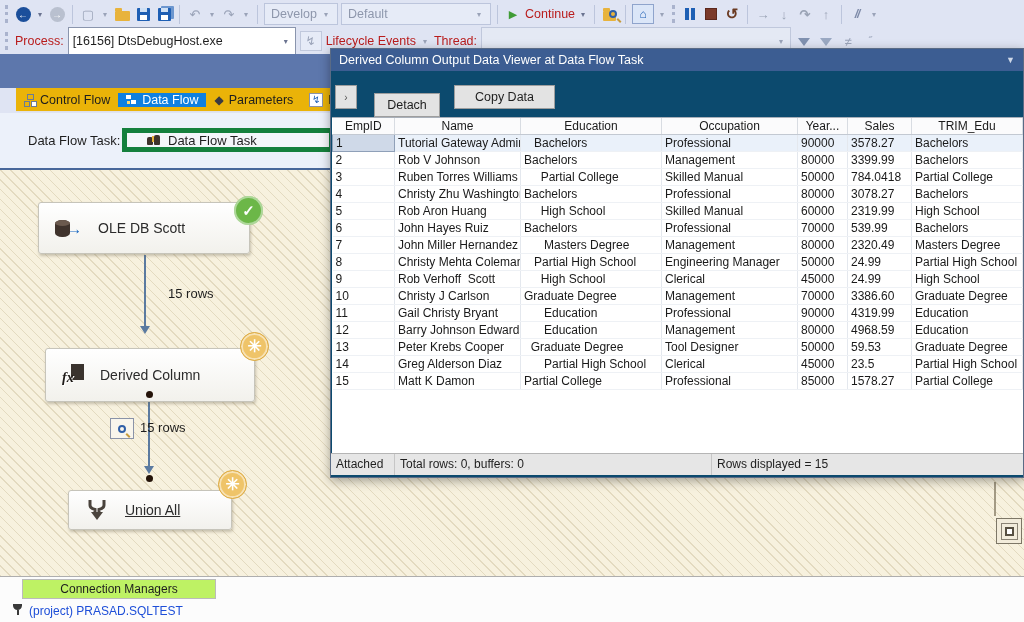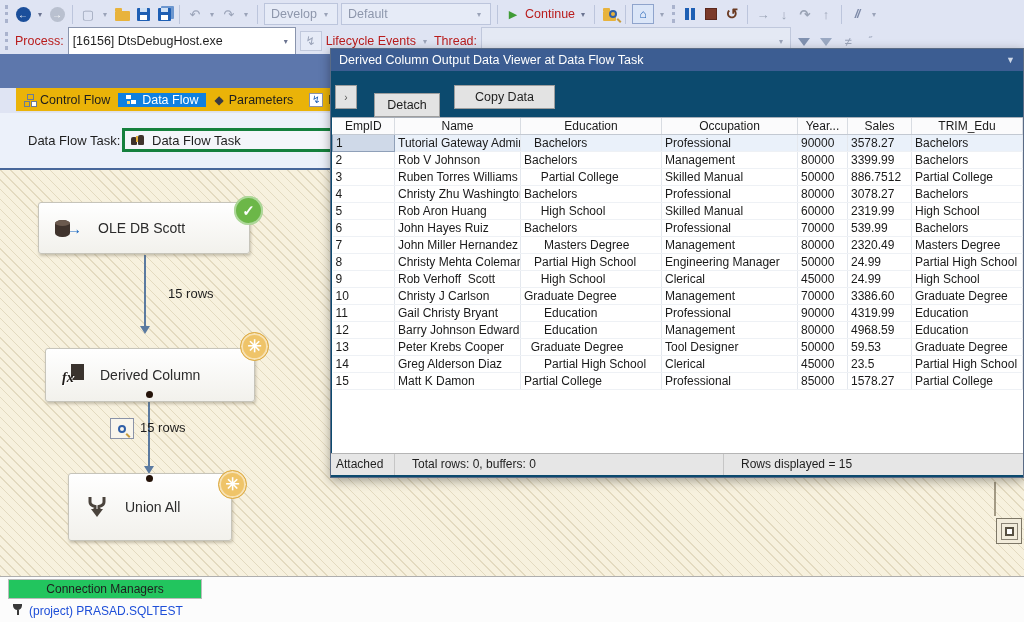--- a/index.html
+++ b/index.html
@@ -55,21 +55,21 @@
   .sqic { width:11px; height:11px; position:relative; display:inline-block; }
   .sqic.org::before { content:""; position:absolute; left:3px; top:0; width:5px; height:4px; border:1px solid #6a7b96; }
   .sqic.org::after { content:""; position:absolute; left:0; top:7px; width:4px; height:4px; border:1px solid #6a7b96; box-shadow:7px 0 0 -1px #fff, 7px 0 0 0 #6a7b96; }
   .sqic.flow::before { content:""; position:absolute; left:0; top:1px; width:5px; height:4px; background:#fff; box-shadow:5px 5px 0 #fff; }
   .sqic.flow::after { content:""; position:absolute; left:1px; top:7px; width:3px; height:3px; background:#ffd76e; }
   .diamond { color:#3a3a42; font-size:12px; }
   .evtic { width:14px; height:14px; border:1px solid #8a93a8; background:#fff; color:#1e5fb4; font-size:10px; display:inline-flex; align-items:center; justify-content:center; }
 
   .taskrow { position:absolute; left:0; top:113px; width:330px; height:55px; background:#ecf1fa; }
   .taskrow .lbl { position:absolute; left:28px; top:20px; font-size:13px; color:#1e1e1e; }
-  .taskcombo { position:absolute; left:122px; top:15px; width:212px; height:24px; background:#f4f6fa; border:3px solid #15803d; display:flex; align-items:center; gap:7px; padding:0 6px; font-size:13px; color:#1e1e1e; }
+  .taskcombo { position:absolute; left:122px; top:15px; width:212px; height:24px; background:#f4f6fa; border:5px solid #15803d; display:flex; align-items:center; gap:7px; padding:0 20px; font-size:13px; color:#1e1e1e; }
   .taskic { width:14px; height:12px; position:relative; display:inline-block; }
   .taskic::before { content:""; position:absolute; left:0; top:3px; width:6px; height:8px; background:#3f332c; border-radius:2px 2px 1px 1px; }
   .taskic::after { content:""; position:absolute; left:7px; top:1px; width:6px; height:10px; background:#3f332c; border-radius:2px 2px 1px 1px; box-shadow:-4px -1px 0 -2px #e8b33c; }
 
   
   .surface { position:absolute; left:0; top:168px; width:1024px; height:408px; border-top:2px solid #48679a;
     background:#f7f1de;
     background-image:repeating-linear-gradient(45deg, rgba(203,190,155,0.45) 0 1px, transparent 1px 7px); }
   .node { position:absolute; background:linear-gradient(#ffffff,#f2f1ec); border:1px solid #c6c4ba; border-radius:3px; box-shadow:1px 2px 3px rgba(110,100,80,.35); display:flex; align-items:center; padding:0 16px; gap:16px; font-size:14px; color:#2b2b2b; z-index:2; }
   .badge { position:absolute; width:29px; height:29px; border-radius:50%; display:flex; align-items:center; justify-content:center; color:#fff; z-index:3; font-size:15px; font-weight:bold; }
@@ -88,42 +88,42 @@
   .fxwrap { position:relative; width:22px; height:22px; }
   .fxsq { position:absolute; right:0; top:0; width:13px; height:16px; background:#3a332e; }
   .fxtxt { position:absolute; left:0; bottom:0; font-family:"Liberation Serif", serif; font-style:italic; font-weight:bold; font-size:14px; color:#1f1b18; text-shadow:1px 1px 0 #fff; }
 
   .scrolline { position:absolute; width:2px; background:#a39a84; z-index:2; }
   .fitbtn { position:absolute; width:26px; height:26px; background:#f2ecdb; border:1px solid #7d7767; display:flex; align-items:center; justify-content:center; z-index:2; }
   .fitbtn .in { width:9px; height:9px; border:2px solid #564f41; background:#fff; box-shadow:0 0 0 3px #f2ecdb, 0 0 0 4px #8a8374; }
 
   
   .bottompanel { position:absolute; left:0; top:576px; width:1024px; height:46px; background:#fcfcfc; border-top:1px solid #aeaeae; }
-  .connmgrtab { position:absolute; left:8px; top:2px; width:194px; height:20px; background:#22c55e; border:1px solid #bbb; display:flex; align-items:center; justify-content:center; font-size:12px; color:#1e1e1e; }
+  .connmgrtab { position:absolute; left:22px; top:2px; width:194px; height:20px; background:#bef264; border:1px solid #bbb; display:flex; align-items:center; justify-content:center; font-size:12px; color:#1e1e1e; }
   .connrow { position:absolute; left:12px; top:27px; display:flex; align-items:center; gap:6px; font-size:12px; color:#1d4ed8; }
   .connic { width:11px; height:14px; position:relative; display:inline-block; }
   .connic::before { content:""; position:absolute; left:1px; top:0; width:9px; height:6px; background:#3a3a3a; border-radius:0 0 5px 5px; }
   .connic::after { content:""; position:absolute; left:4.5px; top:6px; width:2px; height:5px; background:#3a3a3a; box-shadow:-3px 5px 0 -1px #3a3a3a, 3px 5px 0 -1px #3a3a3a, 0 5px 0 -1px #3a3a3a; }
 
   
   .dialog { position:absolute; left:330px; top:48px; width:694px; height:430px; background:#0c4a6e; border:1px solid #5a6b85; box-shadow:0 3px 10px rgba(0,0,0,.35); z-index:10; }
   .dlgtitle { height:22px; background:#3c5d92; color:#fff; font-size:12.5px; display:flex; align-items:center; padding:0 8px; }
   .dlgtitle .dd { margin-left:auto; font-size:9px; color:#cfd8e8; }
   .dlgbtn { position:absolute; background:#e3e3e3; border:1px solid #9e9e9e; font-size:12.5px; color:#1e1e1e; display:flex; align-items:center; justify-content:center; font-family:"Liberation Sans", sans-serif; }
   .btn-expand { left:4px; top:36px; width:22px; height:24px; font-size:10px; color:#555; }
   .btn-detach { left:43px; top:36px; width:66px; height:24px;margin-top:8px; }
   .btn-copy   { left:123px; top:36px; width:101px; height:24px; }
 
   .gridwrap { position:absolute; left:1px; top:68px; width:691px; height:336px; background:#fff; border-top:1px solid #a9b0ba; overflow:hidden; }
   table.grid { border-collapse:collapse; table-layout:fixed; width:690px; font-size:12px; }
   table.grid th { height:16px; font-weight:400; color:#1a1a1a; background:#fbfbfc; border-right:1px solid #d8dce2; border-bottom:1px solid #c3c9d2; text-align:center; overflow:hidden; white-space:nowrap; padding:0 2px; }
   table.grid td { height:16px; line-height:16px; padding:0 3px; border-right:1px solid #e4e8ee; border-bottom:1px solid #eef1f5; color:#1a1a1a; white-space:pre; overflow:hidden; }
   table.grid tr.selected td { background:#eaf1fa; }
   table.grid tr.selected td:first-child { background:#cfd9e8; border:1px solid #8fa0b8; }
-  .dlgstatus { position:absolute; left:0; top:404px; width:692px; height:22px; background:#e6e6e6; border-top:1px solid #b5b5b5; display:flex; font-size:12px; color:#1e1e1e;gap:12px; }
+  .dlgstatus { position:absolute; left:0; top:404px; width:692px; height:22px; background:#e6e6e6; border-top:1px solid #b5b5b5; display:flex; font-size:12px; color:#1e1e1e; }
   .dlgstatus .cell { padding:3px 5px; border-right:1px solid #c6c6c6; white-space:nowrap; overflow:hidden; }
   .dlgstatus .c1 { width:64px; flex:none; }
   .dlgstatus .c2 { width:317px; flex:none; }
   .dlgstatus .c3 { flex:1; border-right:none; }
 </style>
 </head>
 <body>
 
 <div class="screen">
 
@@ -273,21 +273,21 @@
 
     <div class="enddot" style="left:146px; top:221px;"></div>
     <div class="vline" style="left:148px; top:226px; height:72px;"></div>
     <div class="viewerbox" style="left:110px; top:248px;">
         <span class="magic"></span>
       </div>
     <span class="rowslbl" style="left:140px; top:250px;">15 rows</span>
     <div class="ahead" style="left:144px; top:296px;"></div>
     <div class="enddot" style="left:146px; top:305px;"></div>
 
-    <div class="node" style="left:68px; top:303px; width:164px; height:68px;">
+    <div class="node" style="left:68px; top:320px; width:164px; height:40px;text-decoration:underline;">
       <span style="display:inline-flex">
         <svg width="24" height="22" viewBox="0 0 24 22">
           <path d="M5 1 V6 C5 9 8 10 10 10.5 V13 M19 1 V6 C19 9 16 10 14 10.5 V13" stroke="#4a433c" stroke-width="3" fill="none"></path>
           <polygon points="6,13 18,13 12,21" fill="#4a433c"></polygon>
         </svg>
       </span>
       <span>Union All</span>
     </div>
     <div class="badge run" style="left:218px; top:300px;">✳</div>
 
@@ -356,21 +356,21 @@
               <td>80000</td>
               <td>3399.99</td>
               <td>Bachelors</td>
             </tr>
             <tr>
               <td>3</td>
               <td>Ruben Torres Williams</td>
               <td>     Partial College</td>
               <td>Skilled Manual</td>
               <td>50000</td>
-              <td>886.7512</td>
+              <td>784.0418</td>
               <td>Partial College</td>
             </tr>
             <tr>
               <td>4</td>
               <td>Christy Zhu Washington</td>
               <td>Bachelors</td>
               <td>Professional</td>
               <td>80000</td>
               <td>3078.27</td>
               <td>Bachelors</td>

